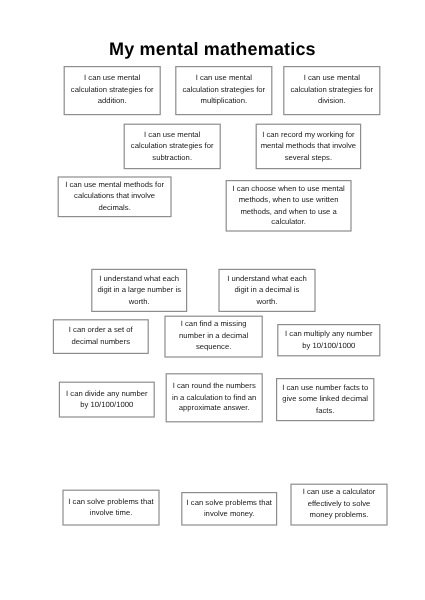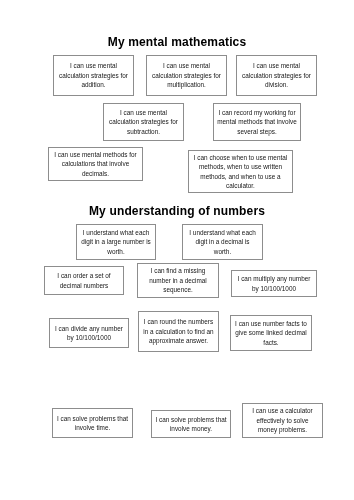--- a/index.html
+++ b/index.html
@@ -20,21 +20,21 @@
     position: absolute;
     inset: 0;
     background: #ffffff;
   }
   .heading {
     position: absolute;
     left: 0;
     width: 354px;
     text-align: center;
     font-weight: bold;
-    font-size: 12px;
+    font-size: 15px;
     letter-spacing: 0.15px;
     color: #000000;
     line-height: 12px;
     white-space: nowrap;
   }
   .stmt {
     position: absolute;
     box-sizing: border-box;
     border: 1px solid #8d8d8d;
     background: #ffffff;
@@ -81,21 +81,20 @@
   </div>
 
   <div class="stmt" style="left:48px; top:147px; width:95px; height:34px;">
     <span>I can use mental methods for calculations that involve decimals.</span>
   </div>
 
   <div class="stmt" style="left:188px; top:150px; width:105px; height:43px;">
     <span>I can choose when to use mental methods, when to use written methods, and when to use a calculator.</span>
   </div>
 
-  <div class="heading" style="top:205px;">My understanding of numbers</div>
 
   <div class="stmt" style="left:76px; top:224px; width:80px; height:36px;">
     <span>I understand what each digit in a large number is worth.</span>
   </div>
 
   <div class="stmt" style="left:182px; top:224px; width:81px; height:36px;">
     <span>I understand what each digit in a decimal is worth.</span>
   </div>
 
   <div class="stmt" style="left:44px; top:266px; width:80px; height:29px;">

